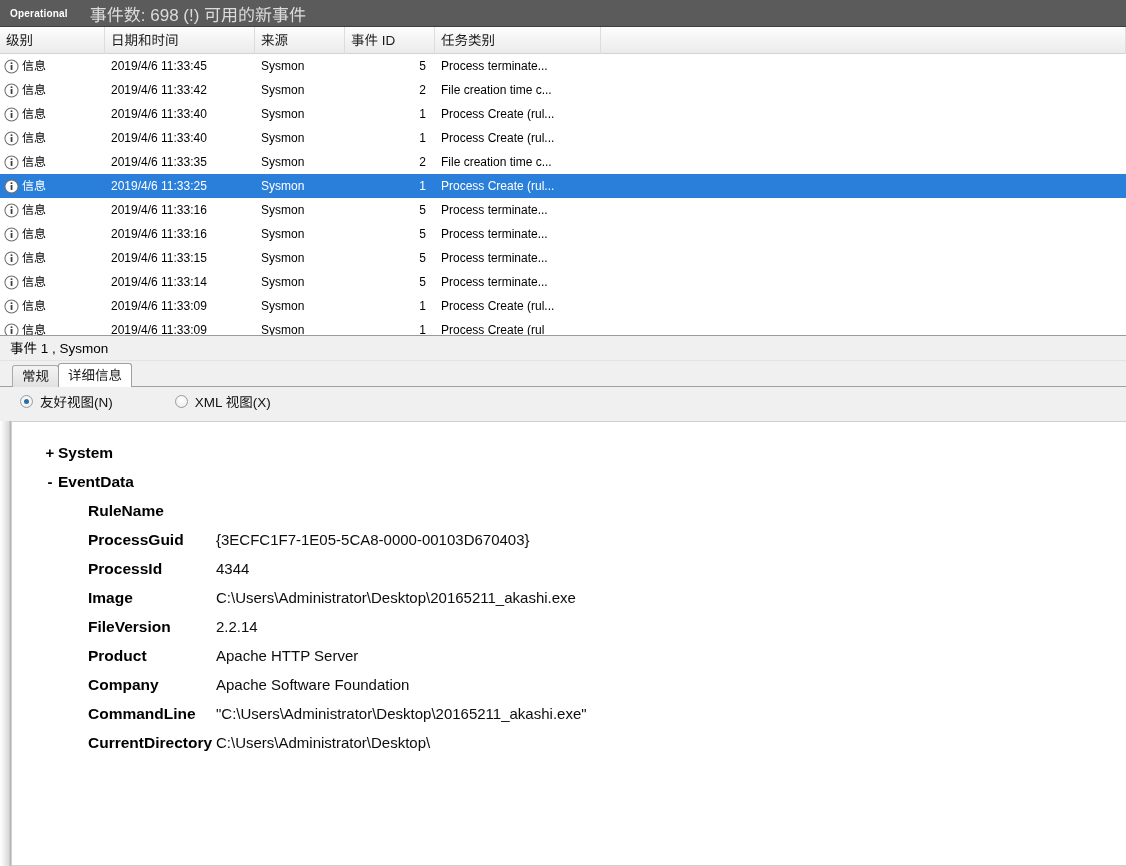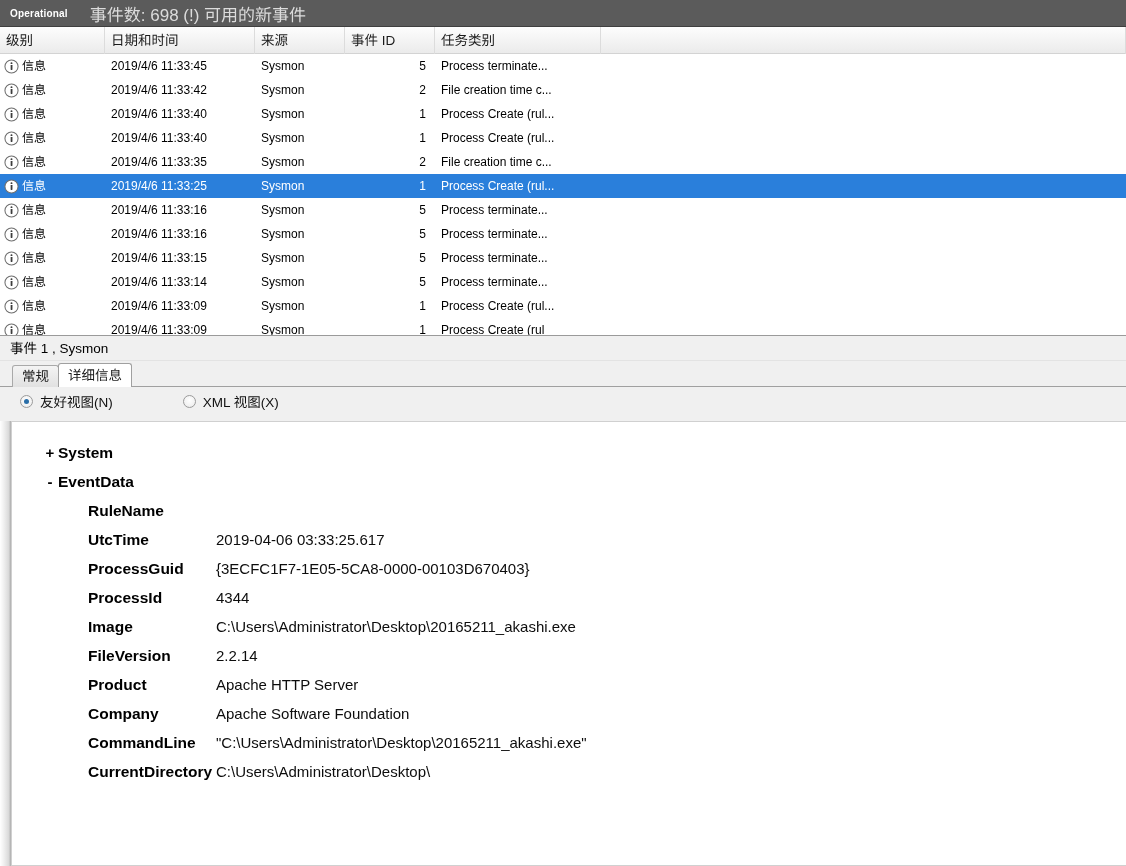--- a/index.html
+++ b/index.html
@@ -160,21 +160,21 @@
     border-color: #a0a0a0;
   }
 
   .viewmode-row {
     height: 28px;
     display: flex;
     align-items: center;
     background: #f0f0f0;
     padding-left: 20px;
     box-sizing: border-box;
-    gap: 8px;
+    gap: 0px;
   }
   .radio-opt {
     display: flex;
     align-items: center;
     gap: 7px;
     font-size: 13.5px;
     color: #111;
     margin-right: 62px;
   }
   .radio-mark {
@@ -476,24 +476,20 @@
         </div>
         <div class="node-line">
           <span class="node-toggle">-</span>
           <span class="node-root-name">EventData</span>
         </div>
         <div class="kv-line">
           <span class="kv-key">RuleName</span>
           <span class="kv-val"></span>
         </div>
         <div class="kv-line">
-          <span class="kv-key">UtcTime</span>
-          <span class="kv-val">2019-04-06 03:33:25.617</span>
-        </div>
-        <div class="kv-line">
           <span class="kv-key">ProcessGuid</span>
           <span class="kv-val">{3ECFC1F7-1E05-5CA8-0000-00103D670403}</span>
         </div>
         <div class="kv-line">
           <span class="kv-key">ProcessId</span>
           <span class="kv-val">4344</span>
         </div>
         <div class="kv-line">
           <span class="kv-key">Image</span>
           <span class="kv-val">C:\Users\Administrator\Desktop\20165211_akashi.exe</span>

